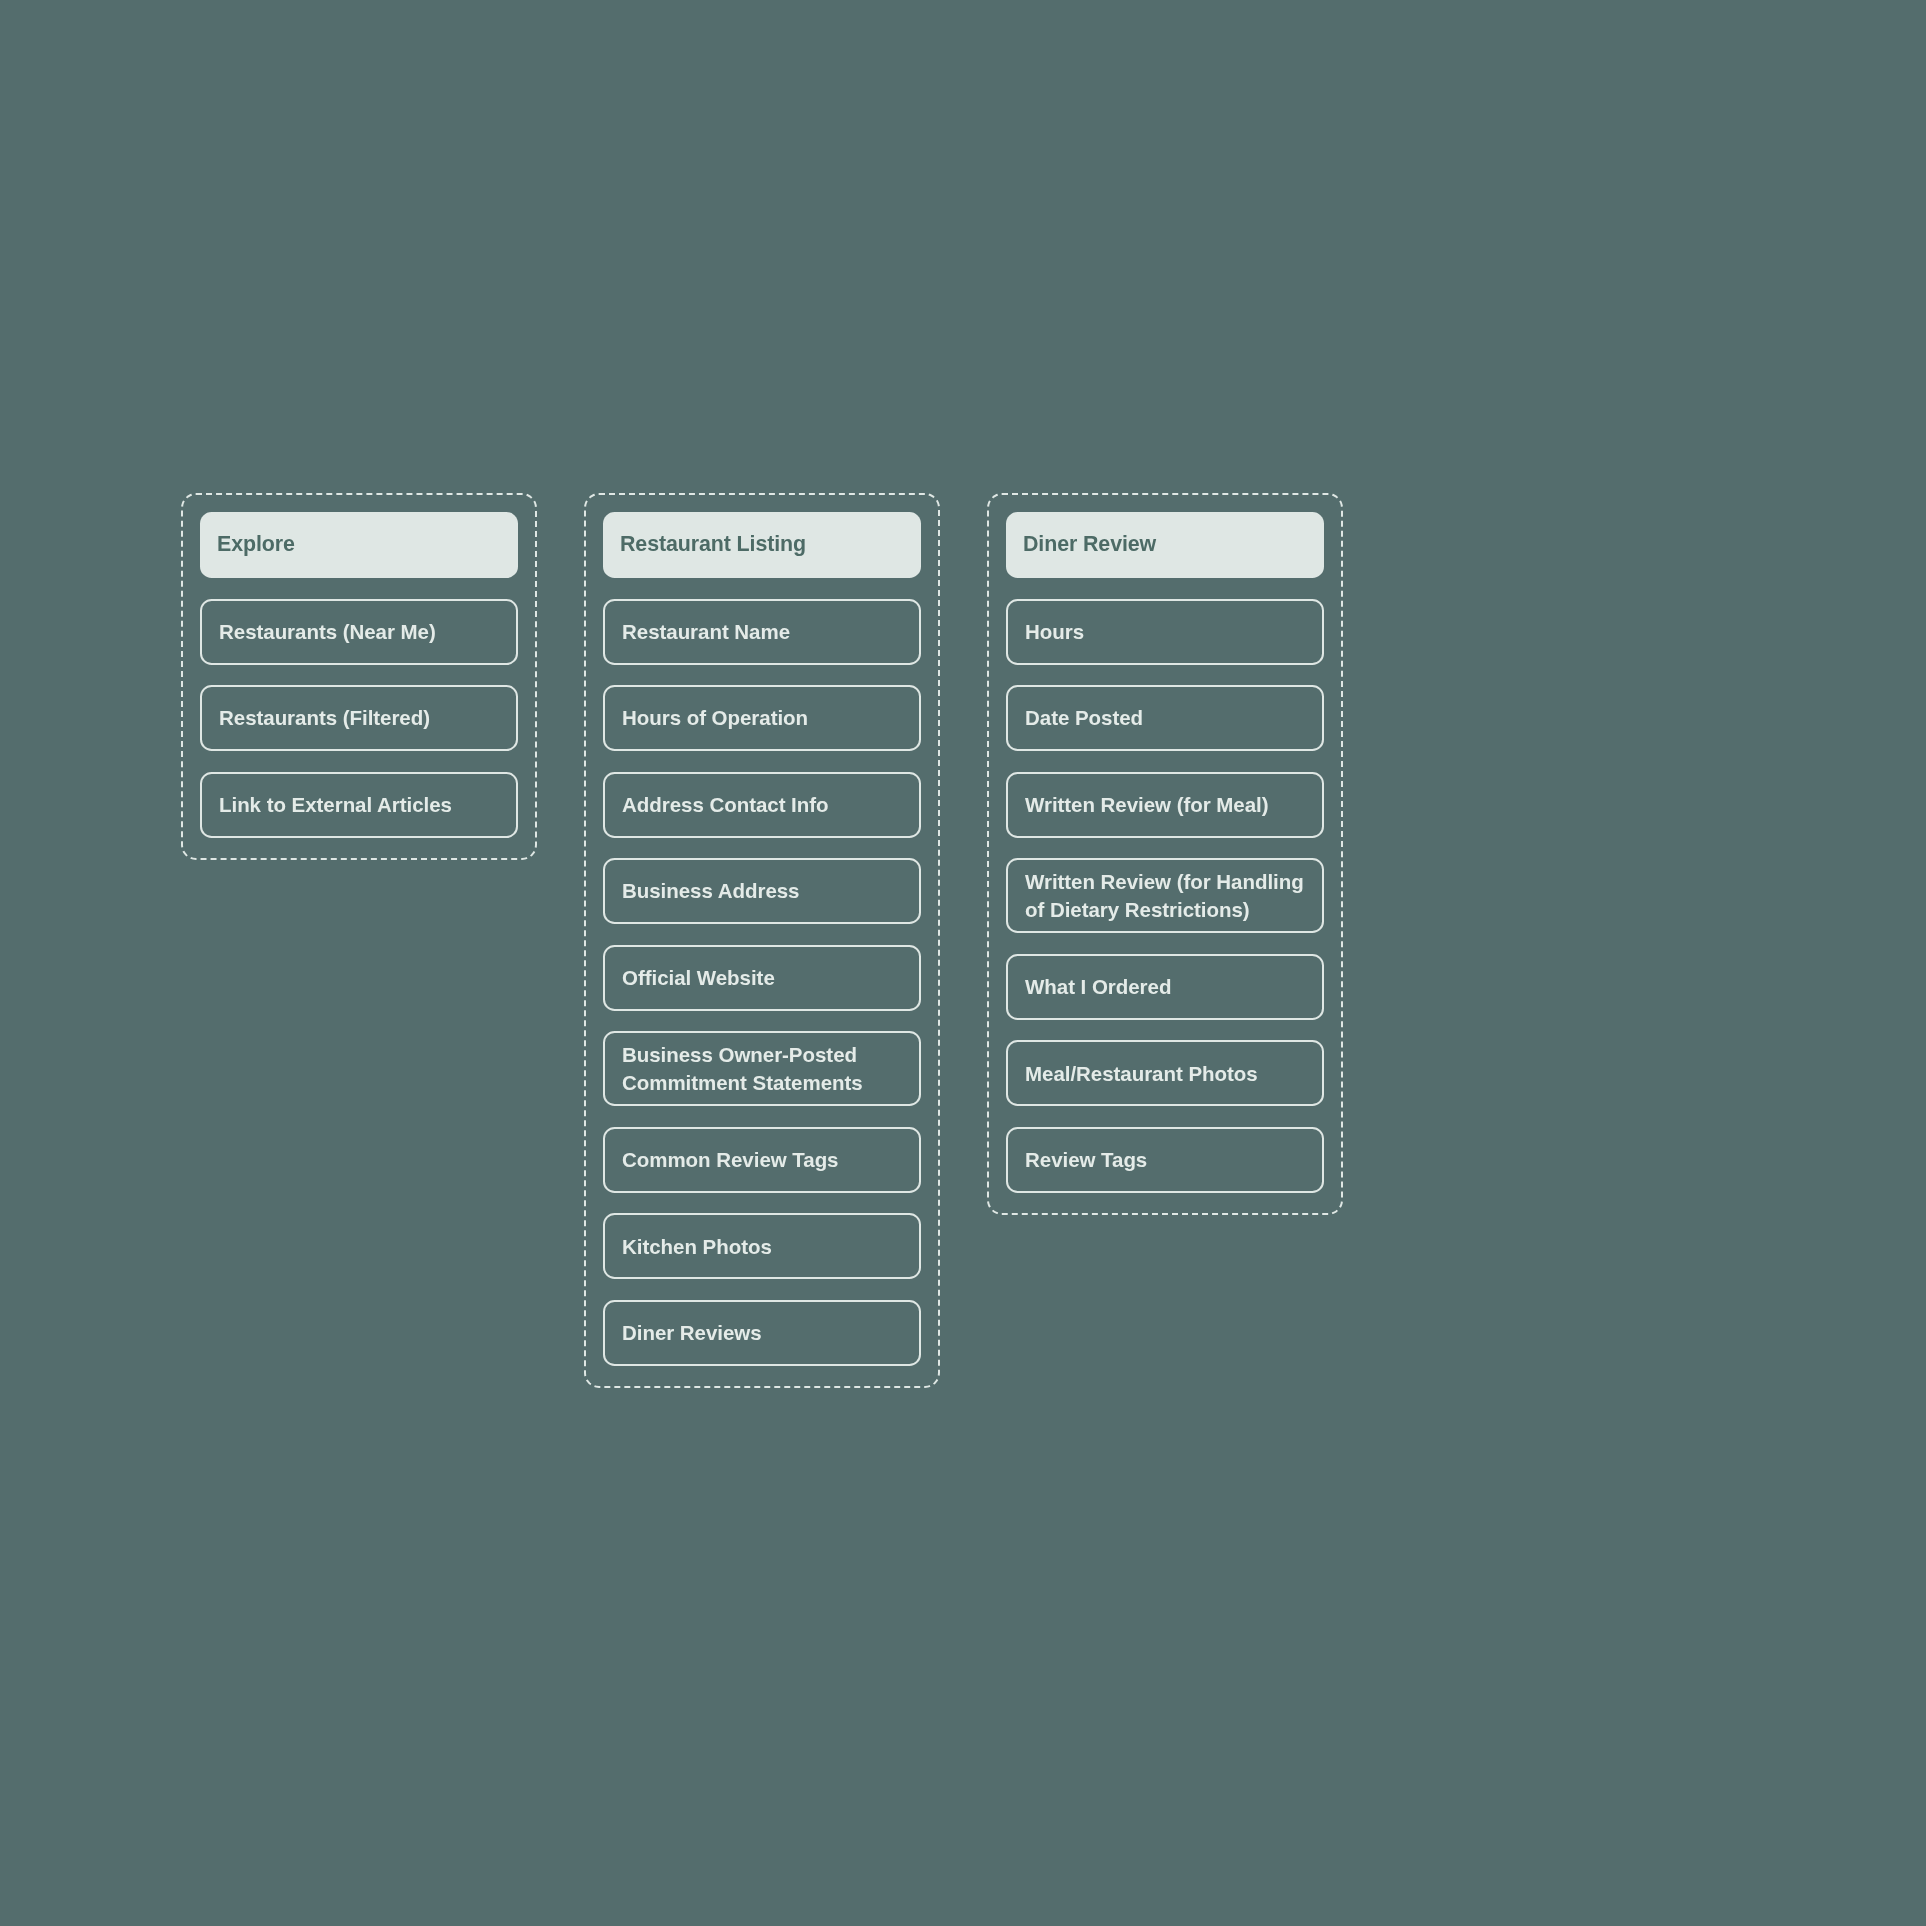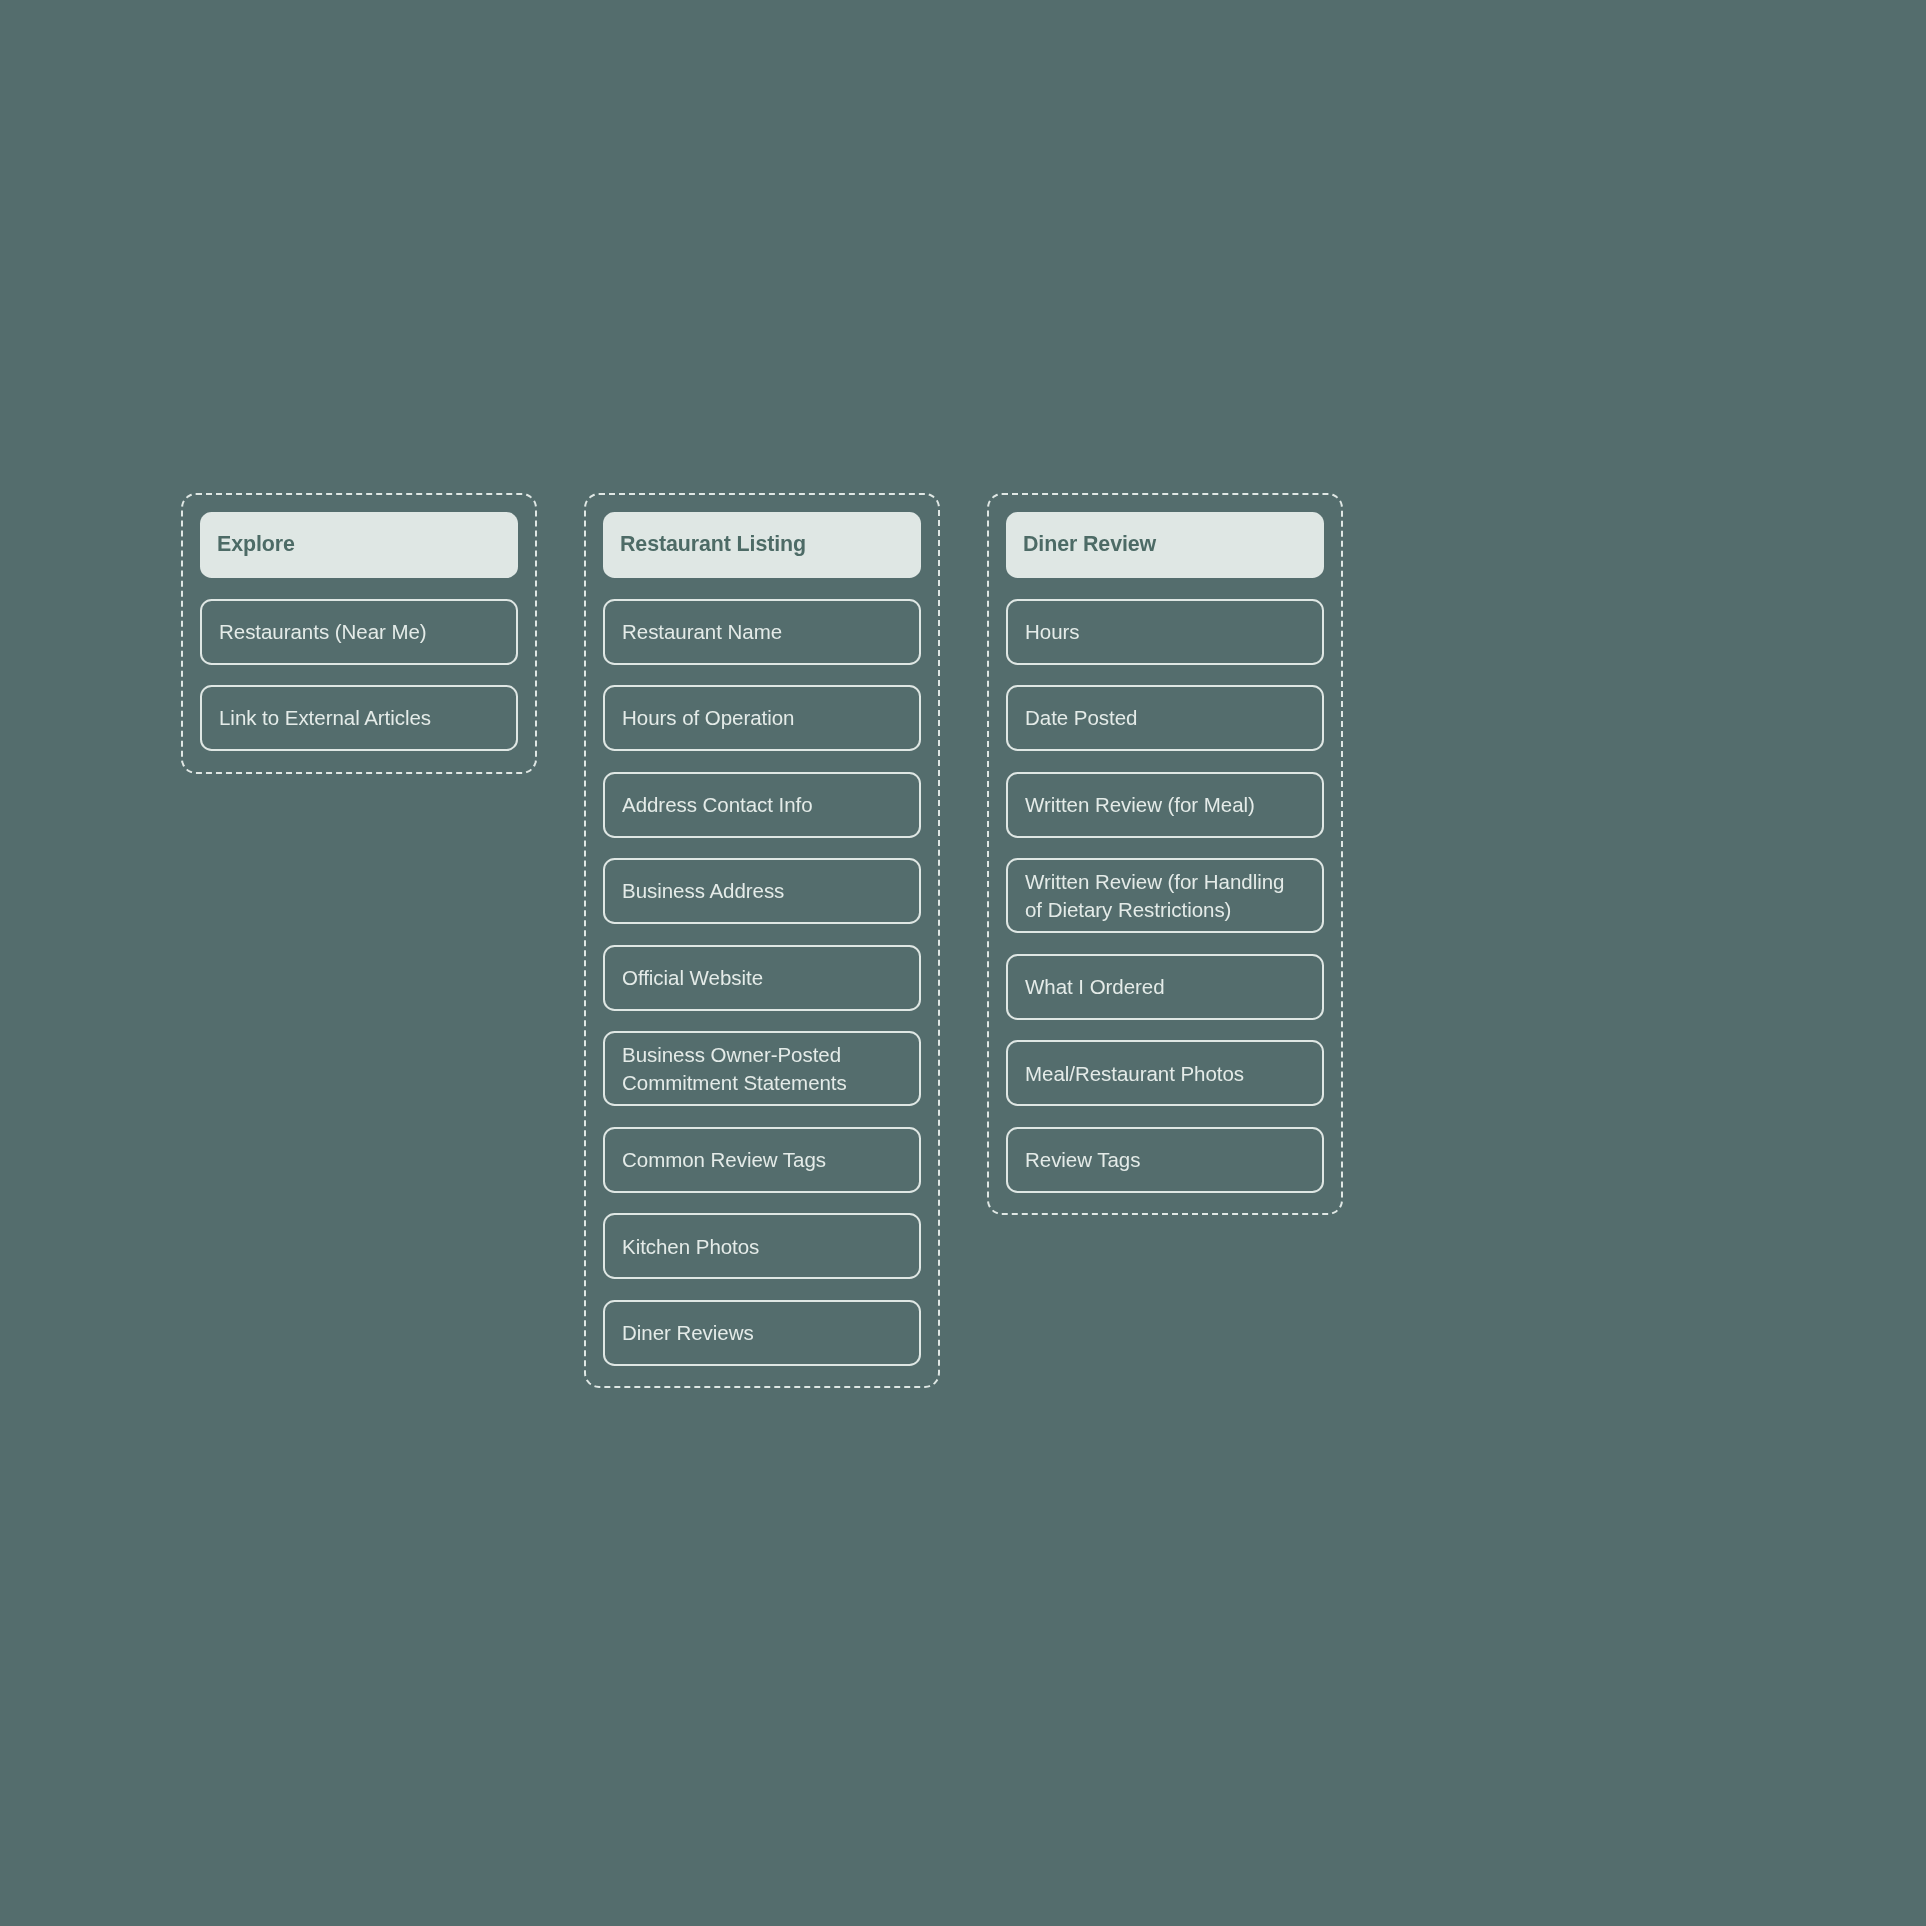--- a/index.html
+++ b/index.html
@@ -61,36 +61,39 @@
     border: 2.2px solid #dfe7e4;
     border-radius: 11.6px;
     display: flex;
     align-items: center;
     padding: 8px 17px;
     background: transparent;
   }
   .card .card-label {
     color: #e4ebe8;
     font-size: 20.5px;
-    font-weight: normal;
+    font-weight: bold;
     line-height: 1.35;
     letter-spacing: -0.04px;
   }
 </style>
 </head>
 <body>
 
 <div id="board">
 
   <div class="group">
     <div class="group-header">
       <span class="group-title">Explore</span>
     </div>
     <div class="card">
       <span class="card-label">Restaurants (Near Me)</span>
+    </div>
+    <div class="card">
+      <span class="card-label">Restaurants (Filtered)</span>
     </div>
     <div class="card">
       <span class="card-label">Link to External Articles</span>
     </div>
   </div>
 
   <div class="group">
     <div class="group-header">
       <span class="group-title">Restaurant Listing</span>
     </div>

